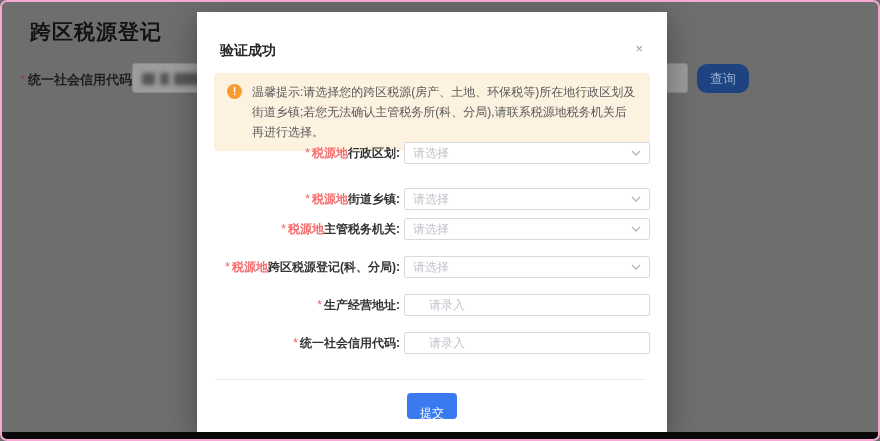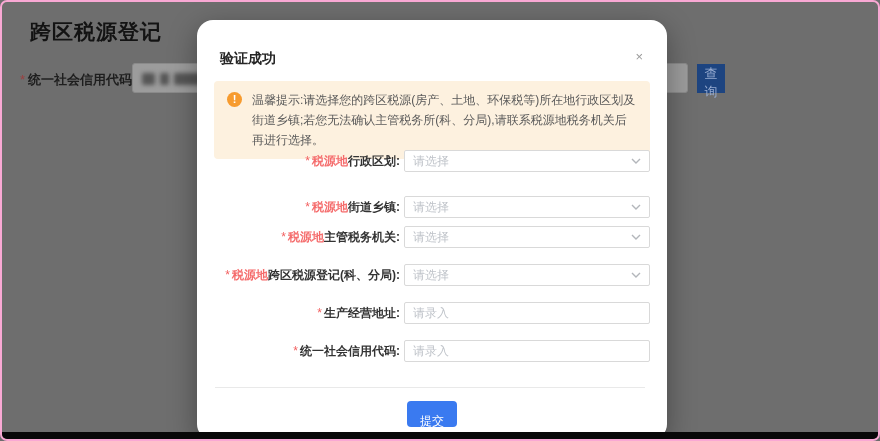--- a/index.html
+++ b/index.html
@@ -24,28 +24,28 @@
   .credit-label .star{color:#9c3f3f;font-weight:400;margin-right:3px;}
   .credit-input{
     position:absolute;left:130px;top:61px;width:556px;height:30px;box-sizing:border-box;
     background:#9c9c9c;border:1px solid #8a8a8a;border-radius:3px;
   }
   .blob{position:absolute;top:9px;height:12px;background:#565656;border-radius:2px;filter:blur(2px);}
   .b1{left:9px;width:13px;}
   .b2{left:27px;width:9px;}
   .b3{left:41px;width:52px;}
   .query-btn{
-    position:absolute;left:695px;top:62px;width:28px;height:29px;
-    background:#1d4480;color:#96abd0;border:none;border-radius:0;
+    position:absolute;left:695px;top:62px;width:52px;height:29px;
+    background:#1d4480;color:#96abd0;border:none;border-radius:10px;
     font-size:13px;font-family:inherit;cursor:pointer;
   }
   
   .modal{
     position:absolute;left:195px;top:10px;width:470px;height:420px;z-index:10;
-    background:#ffffff;border-radius:16px;box-shadow:0 8px 28px rgba(0,0,0,.35);margin-top:8px;
+    background:#ffffff;border-radius:0;box-shadow:0 8px 28px rgba(0,0,0,.35);
   }
   .m-title{
     position:absolute;left:23px;top:30px;font-size:14px;font-weight:700;color:#262626;margin:0;
   }
   .m-close{
     position:absolute;right:24px;top:30px;font-size:13px;color:#9a9a9a;
     cursor:pointer;line-height:14px;background:none;border:none;font-family:inherit;padding:0;
   }
   .warn{
     position:absolute;left:17px;top:61px;width:436px;box-sizing:border-box;
@@ -65,21 +65,21 @@
   .lbl .star{color:#f25f5f;font-weight:400;margin-right:2px;}
   .lbl .pre{color:#f56c6c;}
   .ctrl{
     position:absolute;left:207px;top:0;width:246px;height:22px;box-sizing:border-box;
     border:1px solid #d9d9d9;border-radius:2px;background:#fff;
   }
   .select{cursor:pointer;}
   .ph{position:absolute;left:8px;top:0;line-height:20px;font-size:12px;color:#bfc3c9;}
   .chev{position:absolute;right:8px;top:7px;}
   input.txt{
-    padding:0 8px;font-size:12px;color:#333;font-family:inherit;outline:none;
+    padding:0 24px;font-size:12px;color:#333;font-family:inherit;outline:none;
   }
   input.txt::placeholder{color:#bfc3c9;}
   .divider{position:absolute;left:18px;top:367px;width:430px;height:1px;background:#e9e9e9;}
   .submit{
     position:absolute;left:50%;transform:translateX(-50%);top:381px;
     min-width:50px;height:26px;padding:12px 12px;background:#3a7af0;color:#ffffff;
     border:none;border-radius:4px;font-size:12px;font-family:inherit;cursor:pointer;
   }
   
   .r0{top:130px;text-decoration:underline;} .r1{top:176px;padding-left:40px;} .r2{top:206px;} .r3{top:244px;} .r4{top:282px;} .r5{top:320px;}

